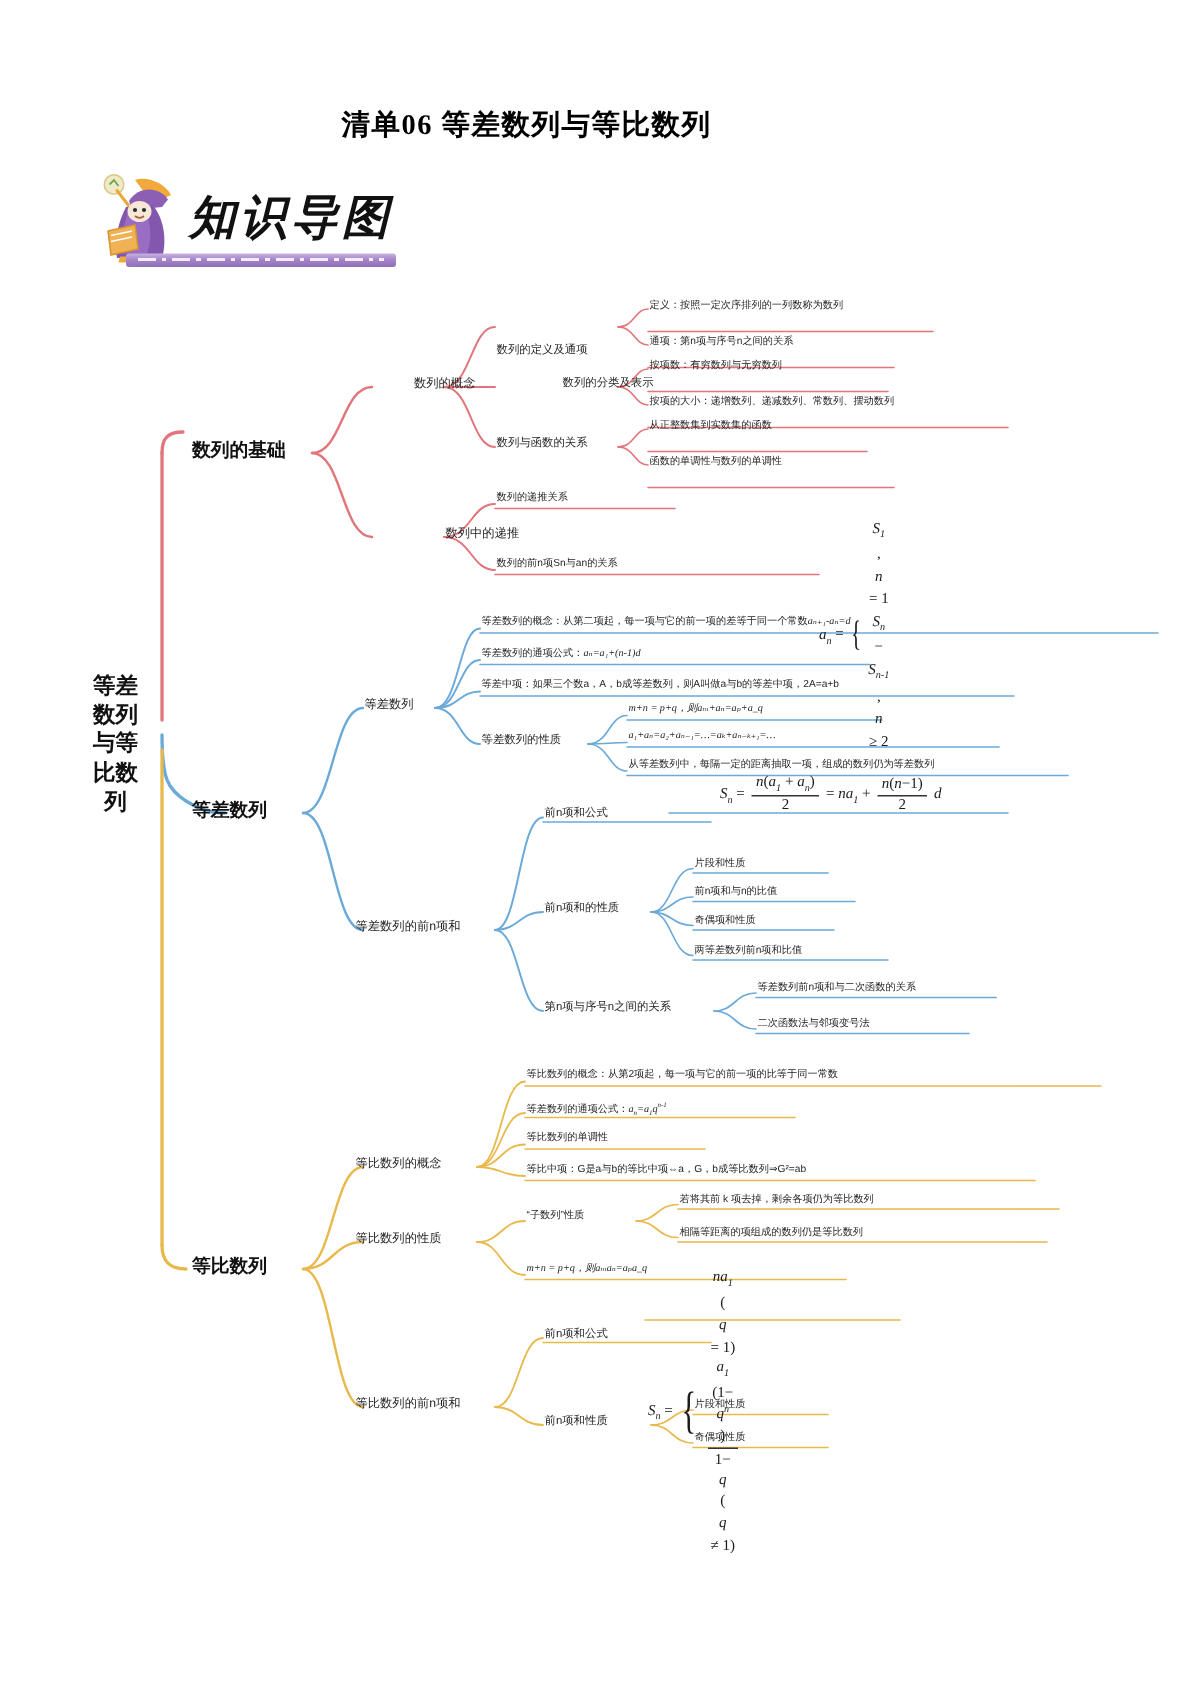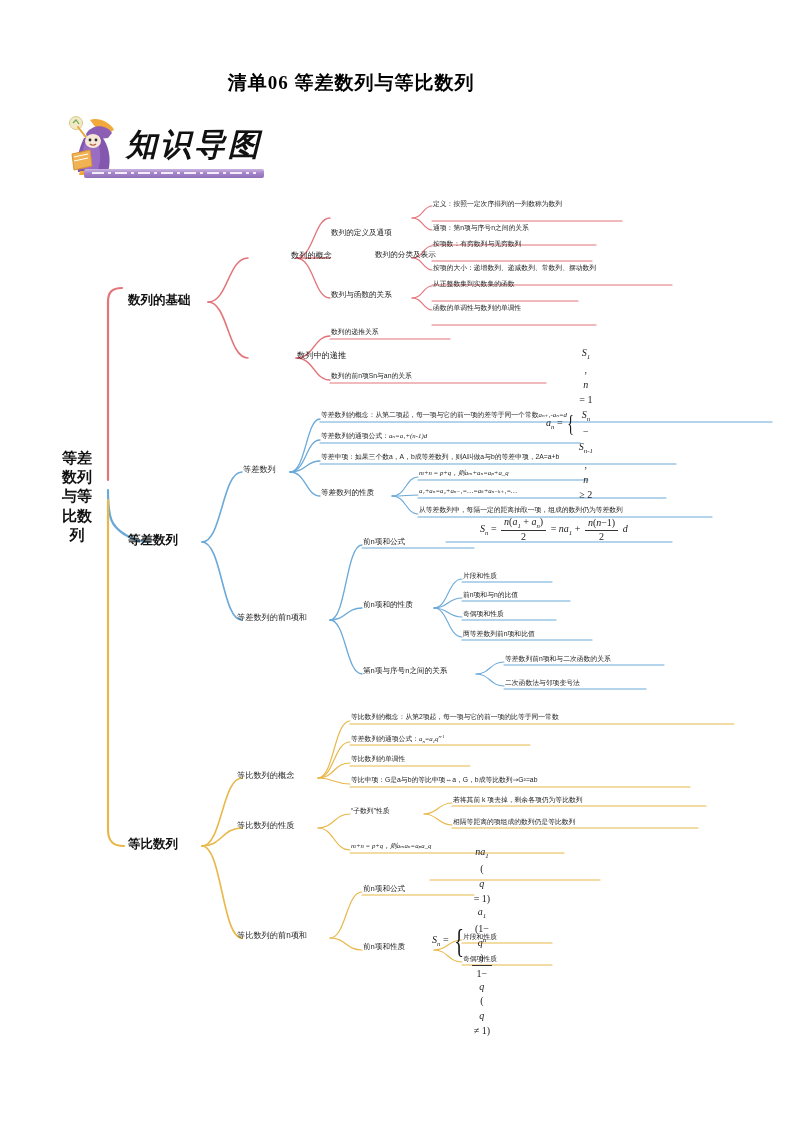--- a/index.html
+++ b/index.html
@@ -227,21 +227,21 @@
         <path d="M434,760 C448,760 448,772 462,772" stroke="#E8B84B" stroke-width="1.1"></path>
         <path d="M462,753 L552,753" stroke="#E8B84B" stroke-width="1.1"></path>
         <path d="M462,775 L552,775" stroke="#E8B84B" stroke-width="1.1"></path>
       </g>
     </svg>
 
     <div class="node root-node">等差数列与等比数列</div>
 
     <div class="node lv1" style="left:128px;top:103px;">数列的基础</div>
 
-    <div class="node lv2" style="left:249px;top:61px;padding-left:42px;">数列的概念</div>
+    <div class="node lv2" style="left:234px;top:61px;padding-left:42px;">数列的概念</div>
     <div class="node lv2" style="left:249px;top:161px;padding-left:48px;">数列中的递推</div>
 
     <div class="node lv3" style="left:331px;top:23px;margin-top:16px;">数列的定义及通项</div>
     <div class="node lv3" style="left:331px;top:61px;padding-left:44px;">数列的分类及表示</div>
     <div class="node lv3" style="left:331px;top:101px;">数列与函数的关系</div>
 
     <div class="node lv4" style="left:433px;top:10px;">定义：按照一定次序排列的一列数称为数列</div>
     <div class="node lv4" style="left:433px;top:34px;">通项：第n项与序号n之间的关系</div>
     <div class="node lv4" style="left:433px;top:50px;">按项数：有穷数列与无穷数列</div>
     <div class="node lv4" style="left:433px;top:74px;">按项的大小：递增数列、递减数列、常数列、摆动数列</div>

